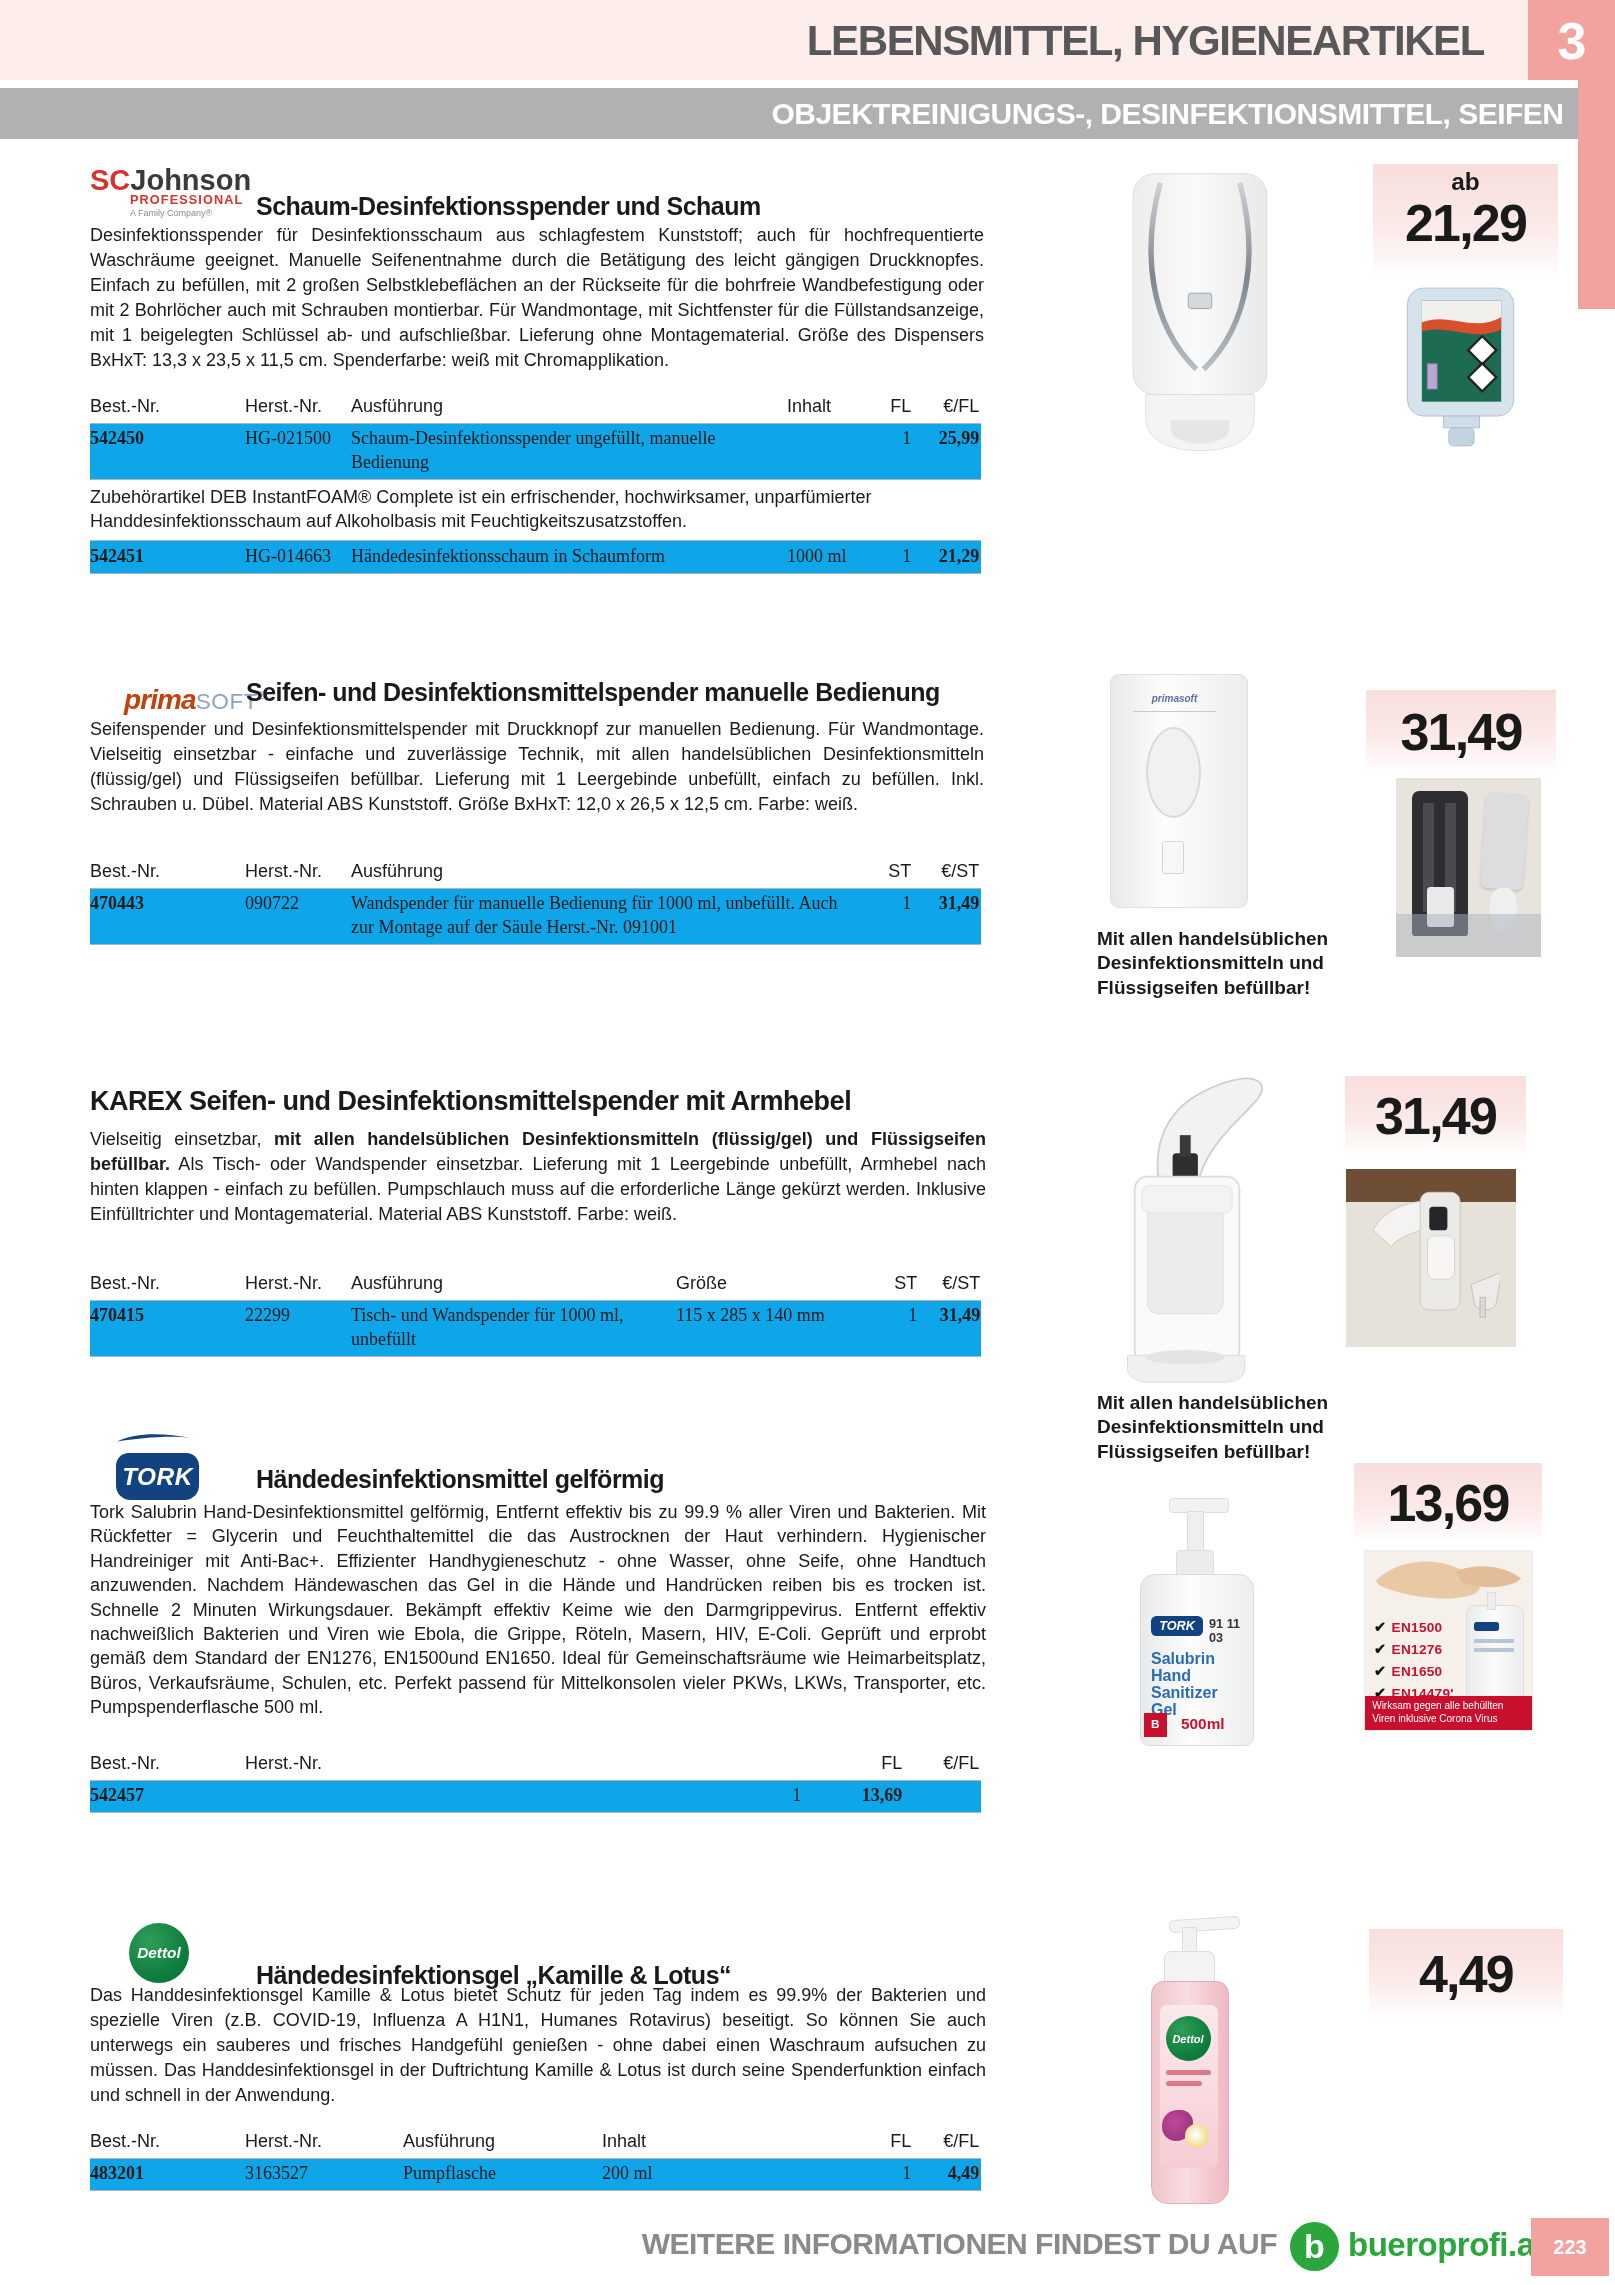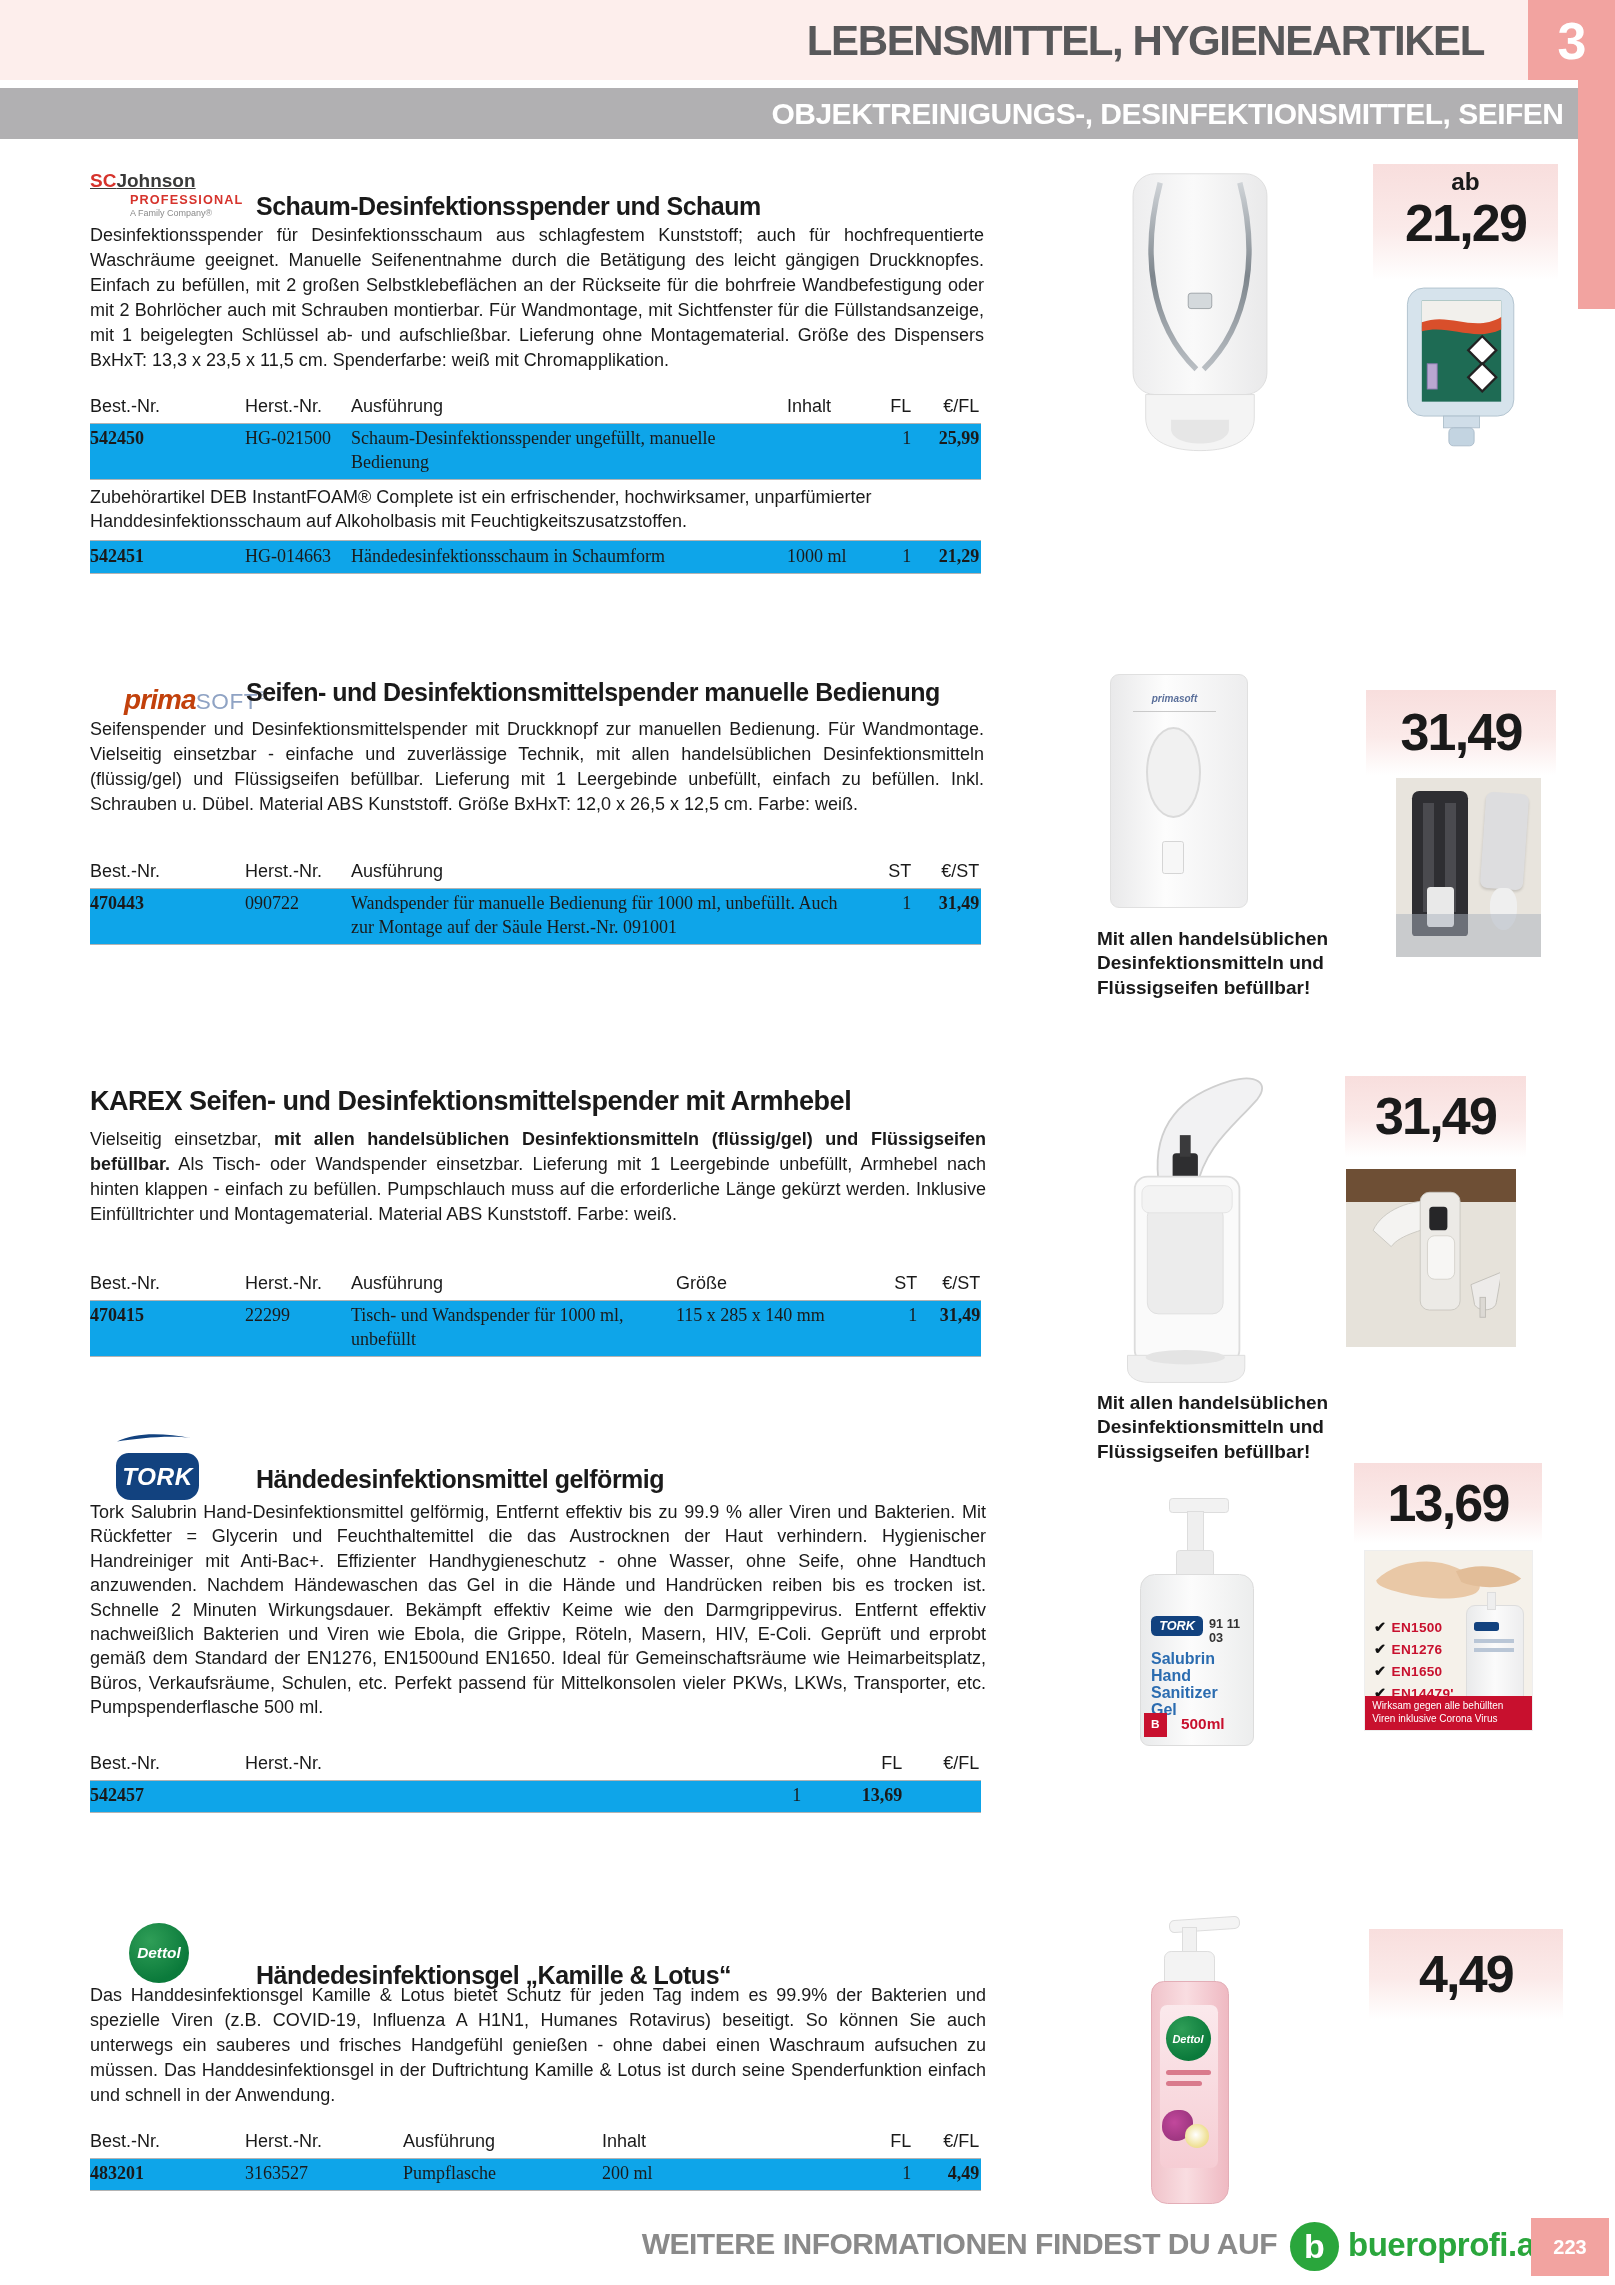--- a/index.html
+++ b/index.html
@@ -41,21 +41,21 @@
   .r{text-align:right;padding-right:1.8px;}
   .note{padding:5.4px 0 6.3px 0;line-height:24.4px;}
 
   
   .badge{background:linear-gradient(180deg,#f8dedd 0%,#fbeae9 55%,#ffffff 100%);
          text-align:center;}
   .badge .ab{font-size:24.4px;font-weight:bold;line-height:27px;padding-top:3.6px;}
   .badge .price{font-size:52px;font-weight:bold;letter-spacing:-1.8px;line-height:56px;}
 
   
-  .scj-l1{font-size:19px;font-weight:bold;line-height:25px;color:#3a3a39;text-decoration:underline;}
+  .scj-l1{font-size:29px;font-weight:bold;line-height:25px;color:#3a3a39;}
   .scj-l1 .red{color:#d6332c;}
   .scj-l2{font-size:12.7px;font-weight:bold;color:#d6332c;letter-spacing:1.1px;line-height:15.4px;padding-left:40px;}
   .scj-l3{font-size:9px;color:#8a8a8a;line-height:11.8px;padding-left:40px;}
   .prima-logo{font-size:28px;line-height:31px;white-space:nowrap;}
   .prima-logo .p1{font-style:italic;font-weight:bold;color:#c2410c;letter-spacing:-0.9px;margin-left:34px;}
   .prima-logo .p2{font-size:22.6px;color:#8fa3c4;letter-spacing:0.5px;}
   .prima-logo .reg{font-size:11px;vertical-align:super;color:#8fa3c4;}
   .tork-logo{background:#12427f;border-radius:12.7px 12.7px 14.5px 14.5px;color:#fff;text-align:center;
              font-style:italic;font-weight:bold;}
   .tork-wave{position:absolute;left:-3.6px;top:-12.7px;width:100%;height:14.5px;}

